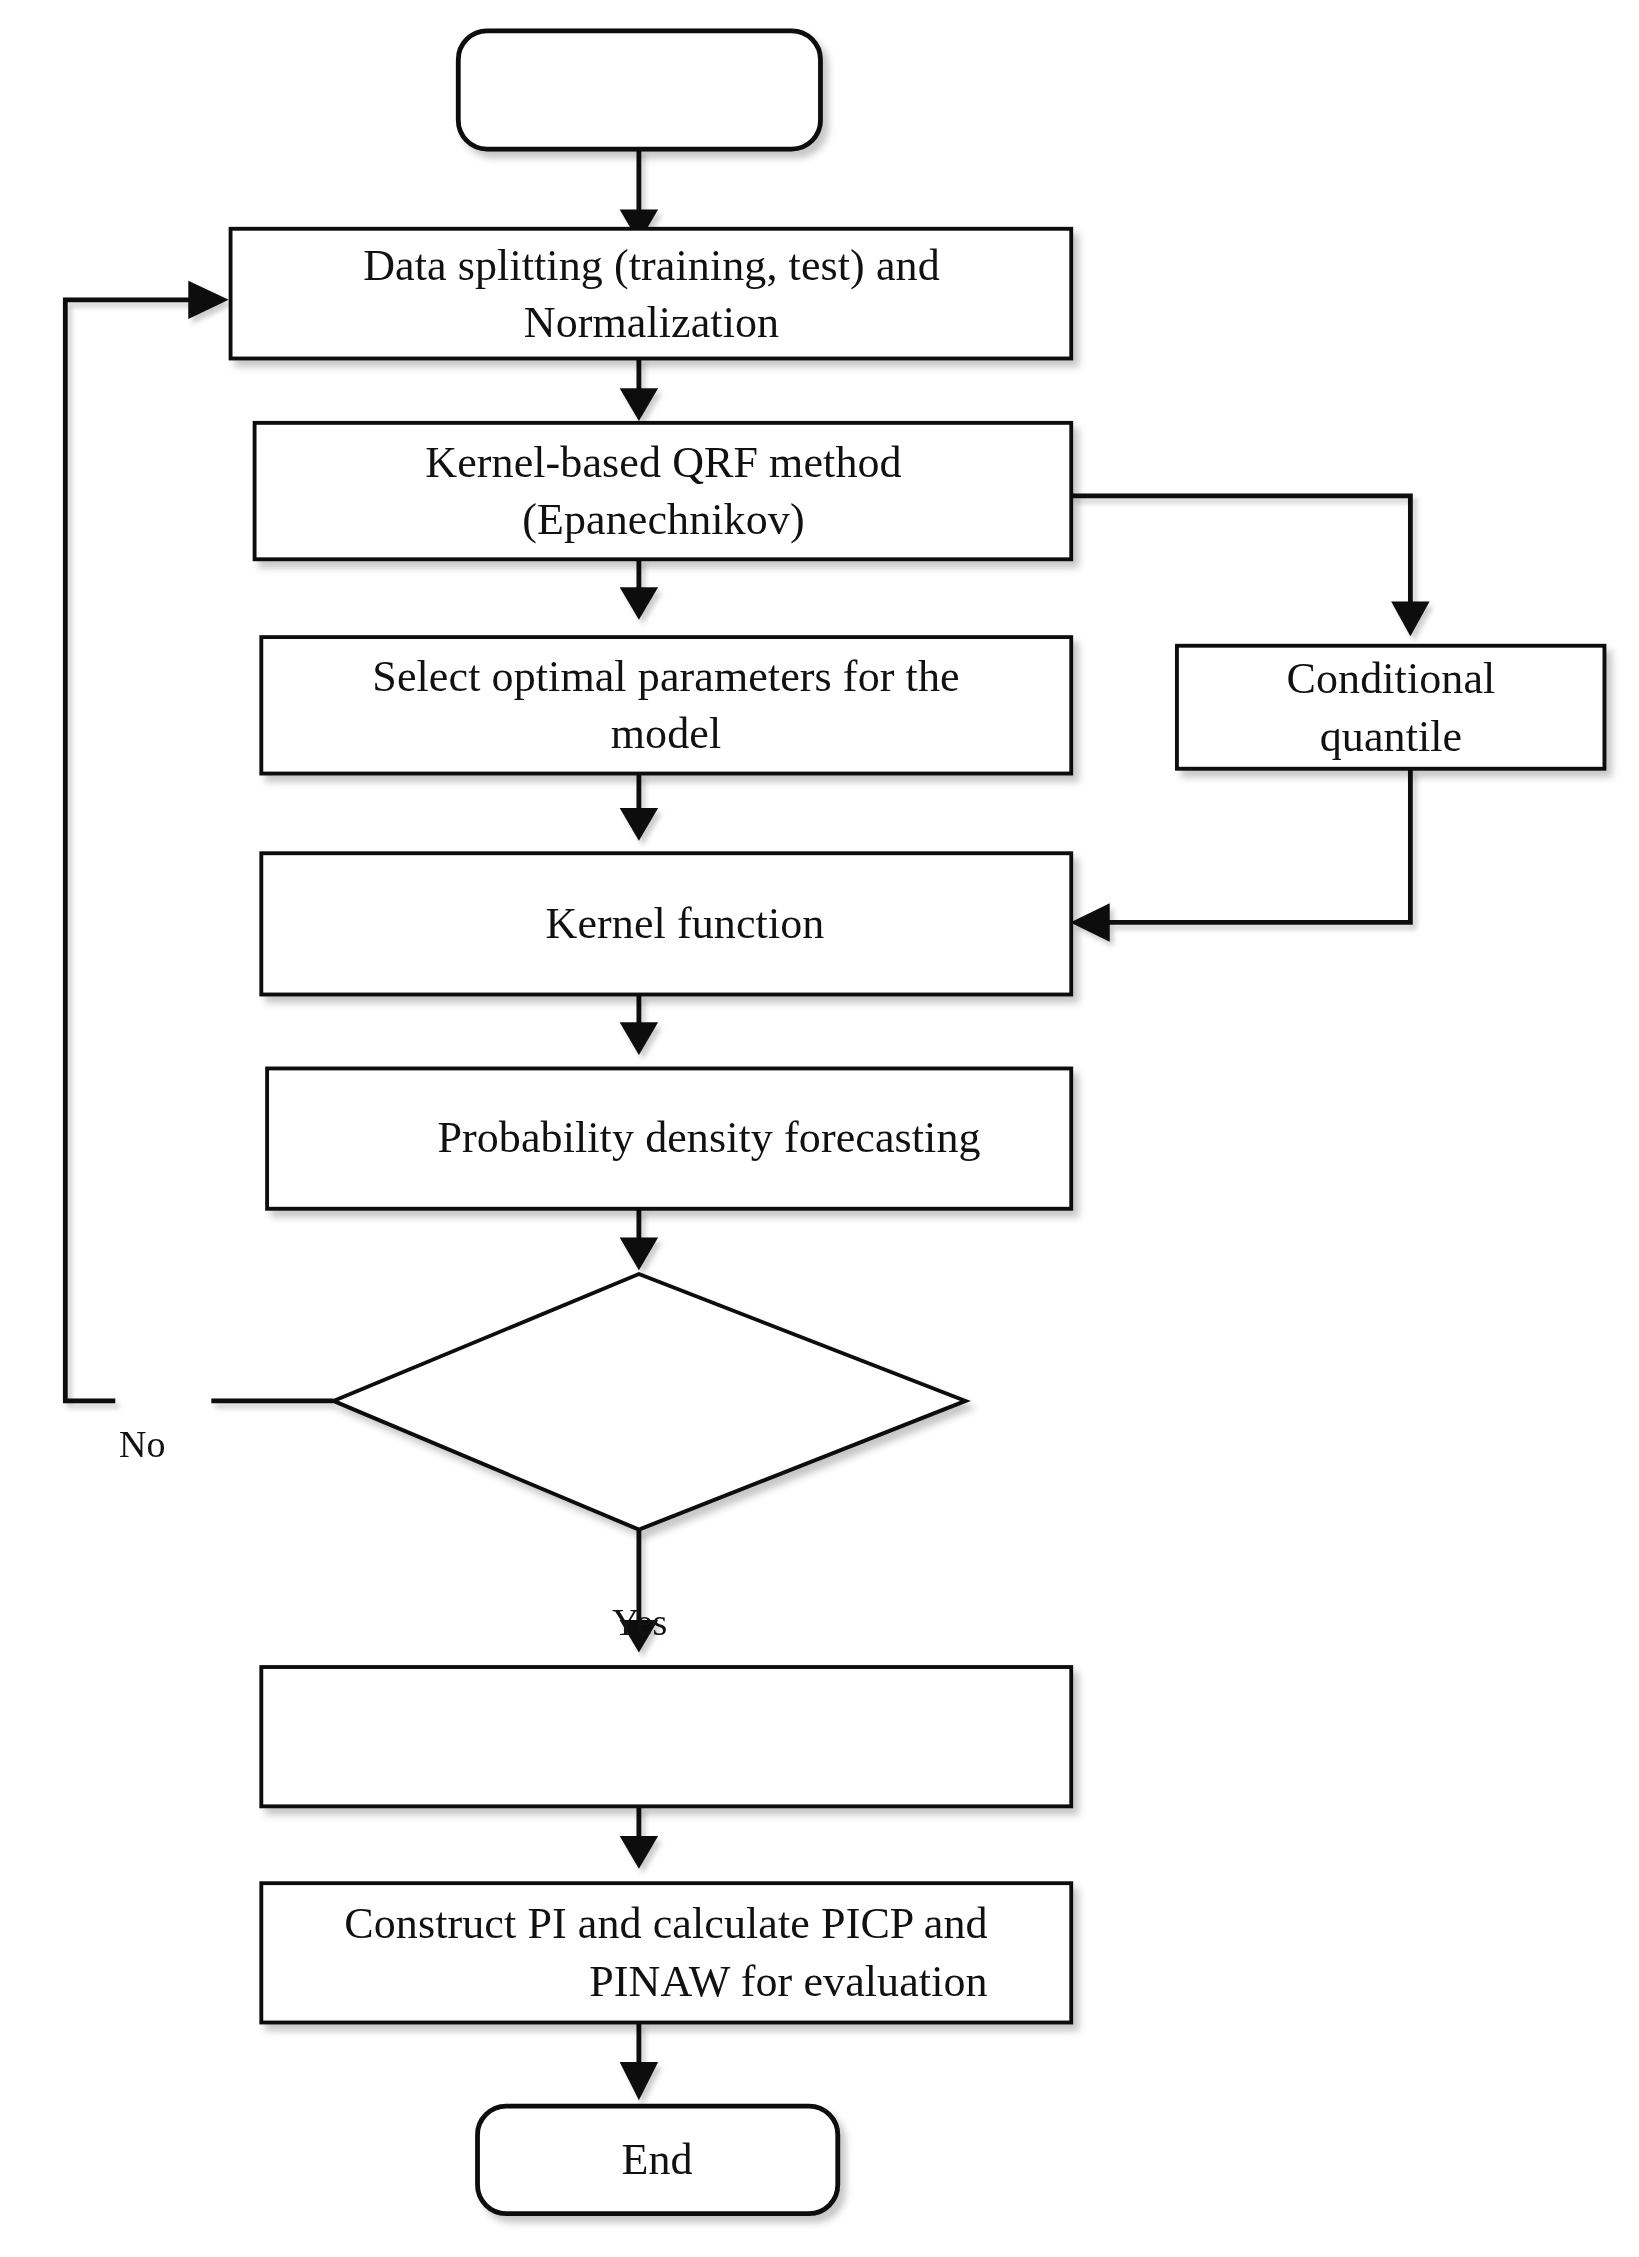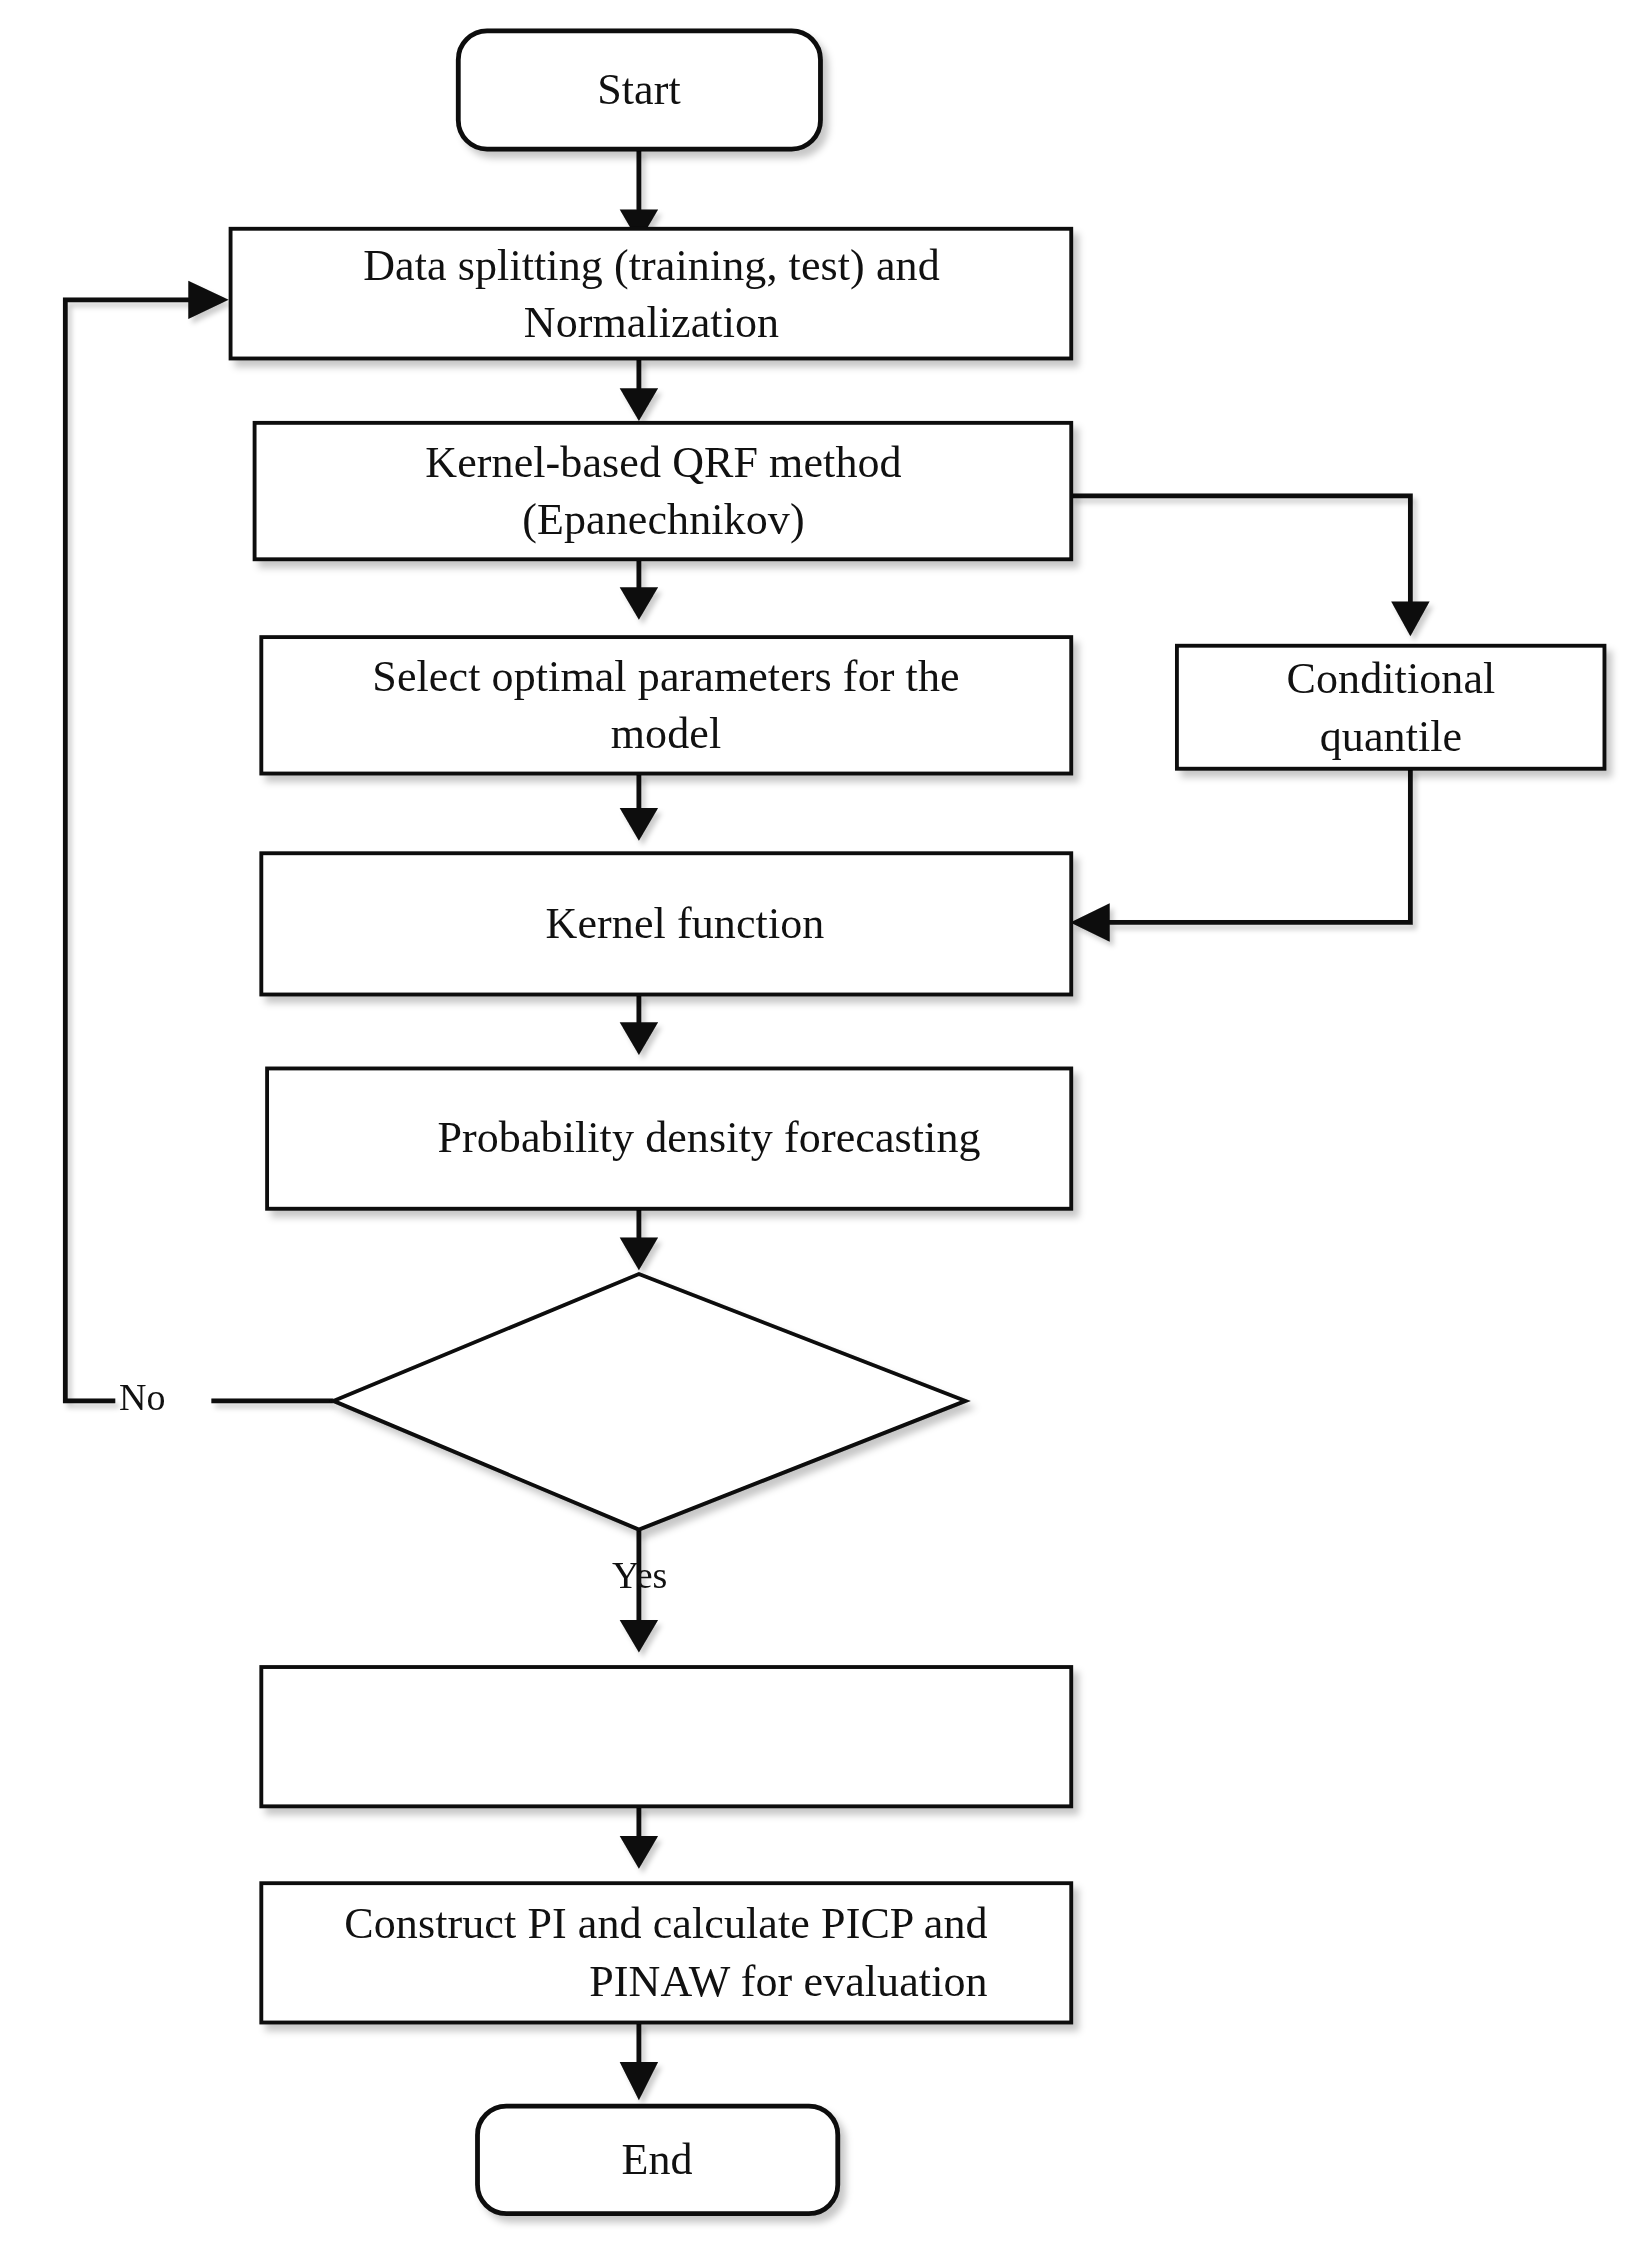--- a/index.html
+++ b/index.html
@@ -62,20 +62,21 @@
   .node-label.terminal {
     font-size: 44px;
   }
   .edge-label {
     position: absolute;
     color: #111111;
     font-family: "Liberation Serif", "DejaVu Serif", serif;
     font-size: 38px;
     line-height: 1;
     white-space: nowrap;
+    margin-top: 47px;
   }
 </style>
 </head>
 <body>
 
 <div id="flowchart-root">
 
   <svg class="fc" viewBox="0 0 1707 2350" xmlns="http://www.w3.org/2000/svg">
     <defs>
       <filter id="boxshadow" x="-10%" y="-10%" width="130%" height="140%">
@@ -144,21 +145,20 @@
       <polygon class="node-shape" points="665,1326 1005,1458 665,1592 347,1458"></polygon>
 
       <rect class="node-shape" x="272" y="1735" width="843" height="145"></rect>
 
       <rect class="node-shape" x="272" y="1960" width="843" height="145"></rect>
 
       <rect class="node-shape rounded" x="497" y="2192" width="375" height="112" rx="30" ry="30"></rect>
     </g>
   </svg>
 
-  <div class="node-label terminal" style="left:458px; top:31px; width:362px; height:118px;">Start</div>
 
   <div class="node-label" style="left:231px; top:229px; width:841px; height:130px;">Data splitting (training, test) and
 Normalization</div>
 
   <div class="node-label" style="left:255px; top:423px; width:817px; height:136px;">Kernel-based QRF method
 (Epanechnikov)</div>
 
   <div class="node-label" style="left:261px; top:637px; width:810px; height:136px;">Select optimal parameters for the
 model</div>
 

